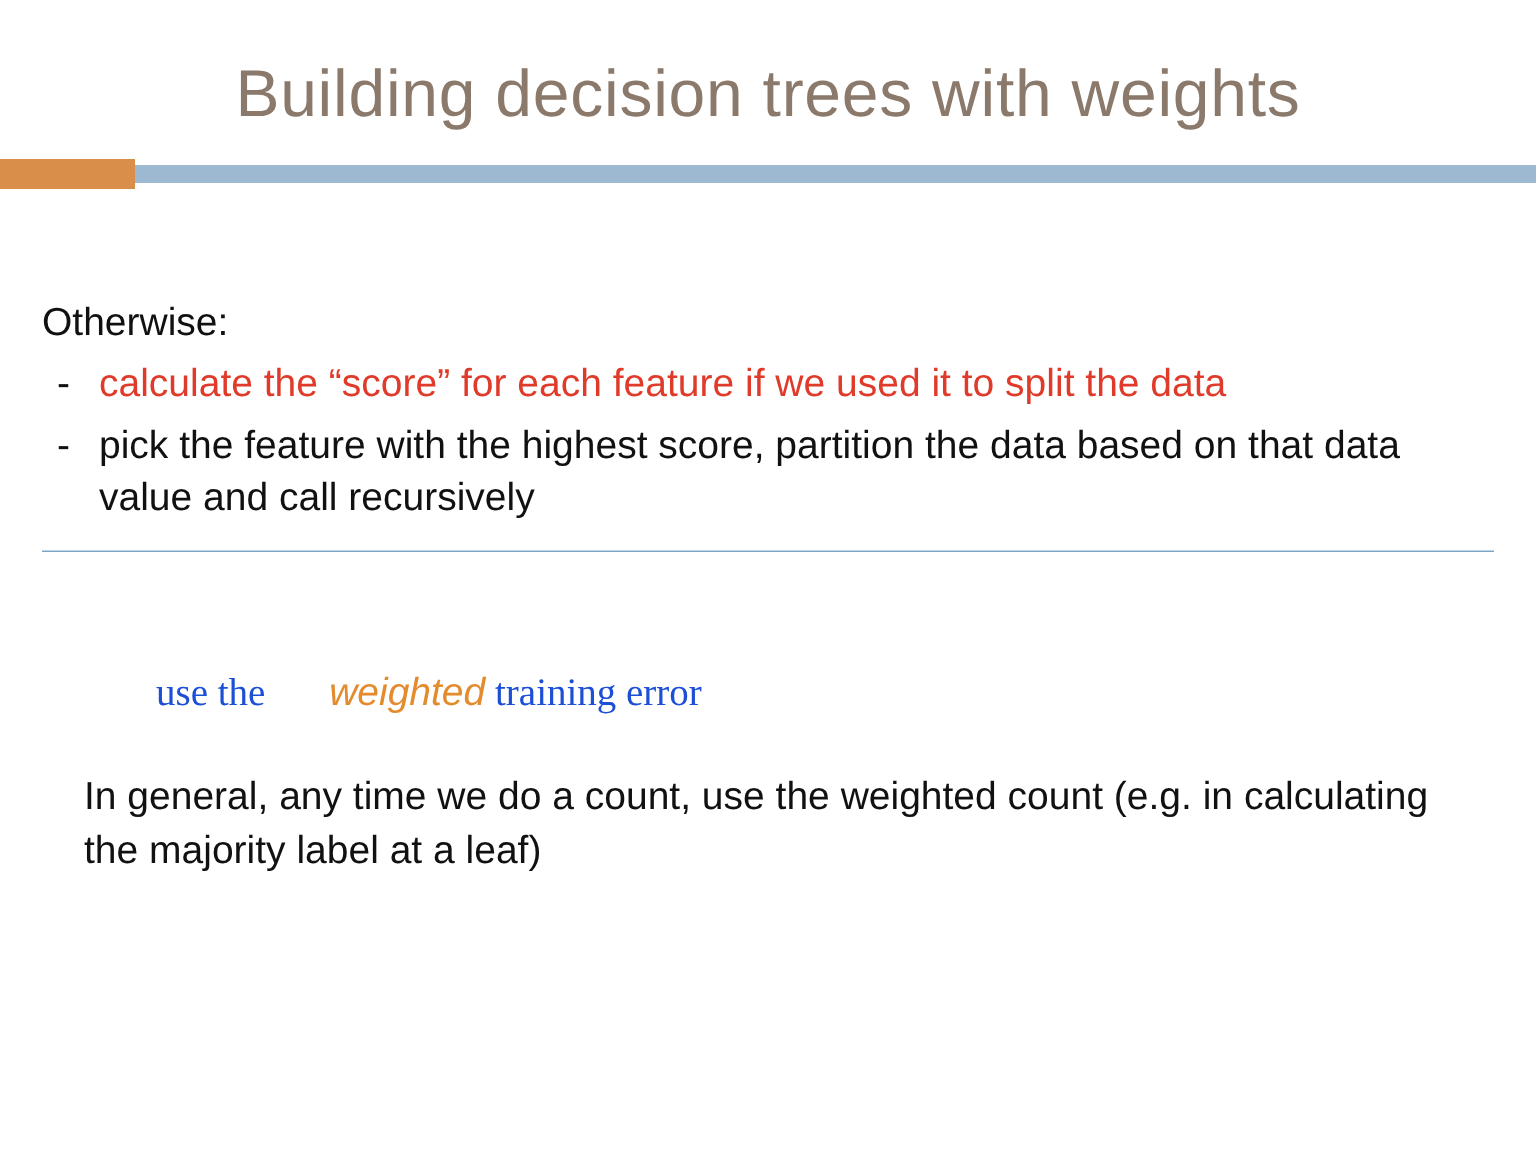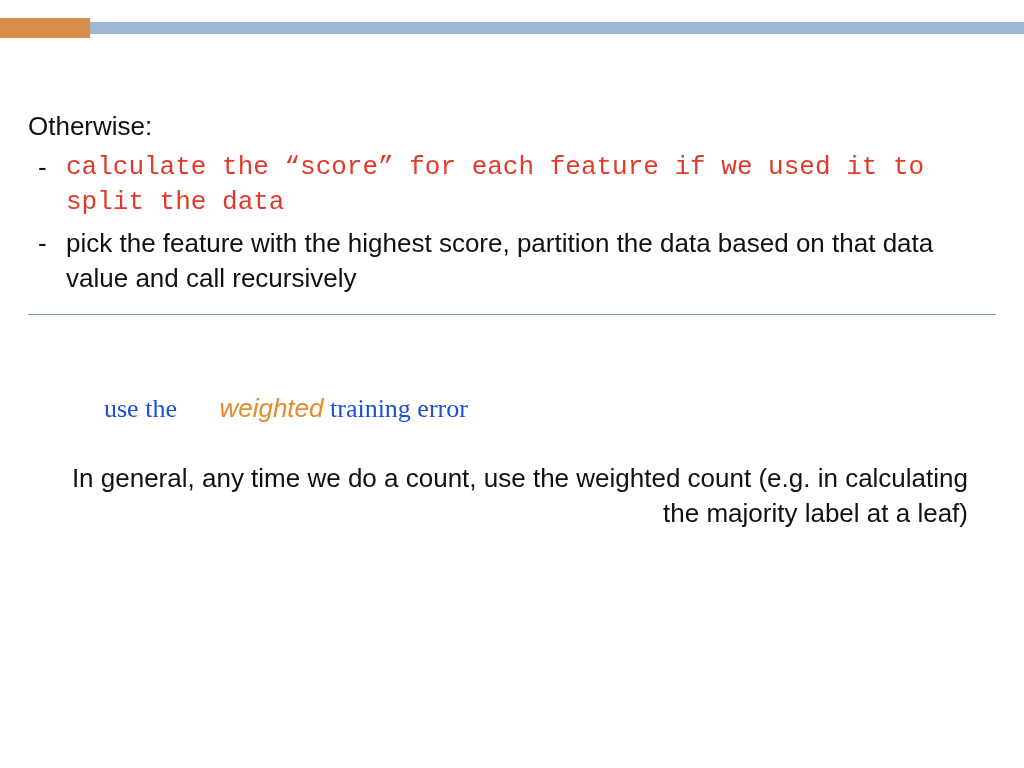--- a/index.html
+++ b/index.html
@@ -7,34 +7,35 @@
   .slide { width: 1024px; height: 768px; position: relative; }
   .title { font-size: 44px; font-weight: 400; color: #8b7a6b; text-align: center; padding-top: 38px; letter-spacing: 0.5px; }
   .bar { display: flex; margin-top: 18px; width: 100%; }
   .bar-orange { background: #d98e4a; height: 20px; width: 90px; }
   .bar-blue { background: #9db9d1; height: 12px; flex: 1; margin-top: 4px; }
   .body { padding: 28px 52px 0 28px; font-size: 26px; line-height: 1.35; color: #111; }
   .otherwise { margin-bottom: 6px; margin-top: 43px; }
   .bullet { display: flex; padding-left: 10px; margin-bottom: 6px; }
   .bullet .dash { width: 28px; flex-shrink: 0; color: #111; }
   .bullet .txt { flex: 1; }
-  .red { color: #e03b2a; font-family: Liberation Mono, monospace; }
+  .red { color: #e03b2a; }
   .divider { border-top: 1px solid #7ea6c4; margin: 18px 28px 0 28px; }
   .lower { padding: 74px 56px 0 56px; font-size: 26px; line-height: 1.35; color: #111; }
   .orange { color: #e38b2d; }
   .blue { color: #1c4fd6; font-family: Liberation Serif, serif; }
   .italic { font-style: italic; margin-left: 36px; }
   .indent { padding-left: 48px; margin-top: 2px; }
-  .para2 { margin-top: 34px; text-align: right; }
+  .para2 { margin-top: 34px; }
 </style>
 </head>
 <body>
 
 <div class="slide">
 
+  <div class="title">Building decision trees with weights</div>
 
   <div class="bar">
     <div class="bar-orange"></div>
     <div class="bar-blue"></div>
   </div>
 
   <div class="body">
     <div class="otherwise">Otherwise:</div>
     <div class="bullet">
       <div class="dash">-</div>

